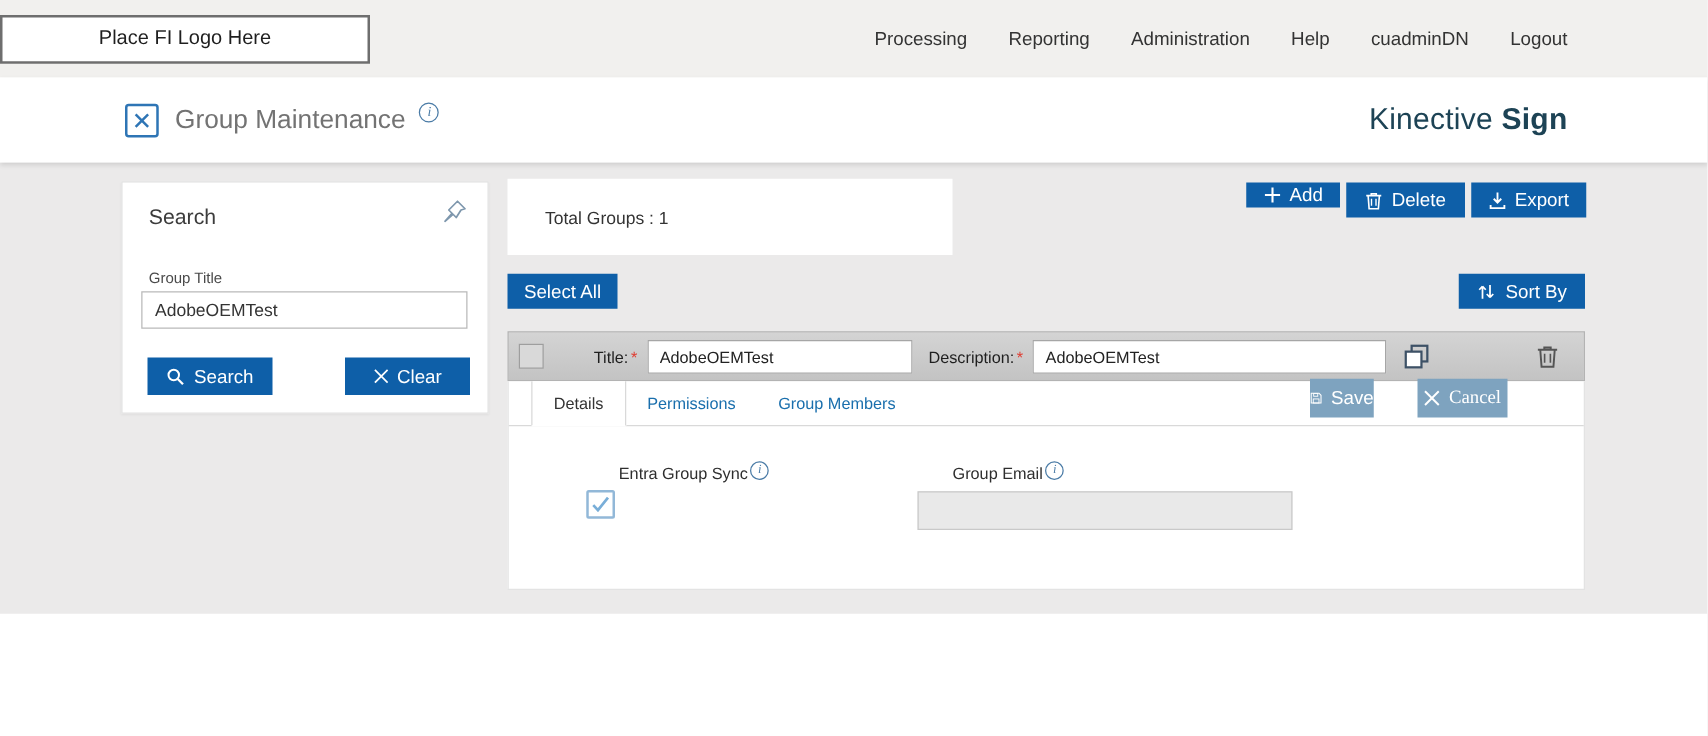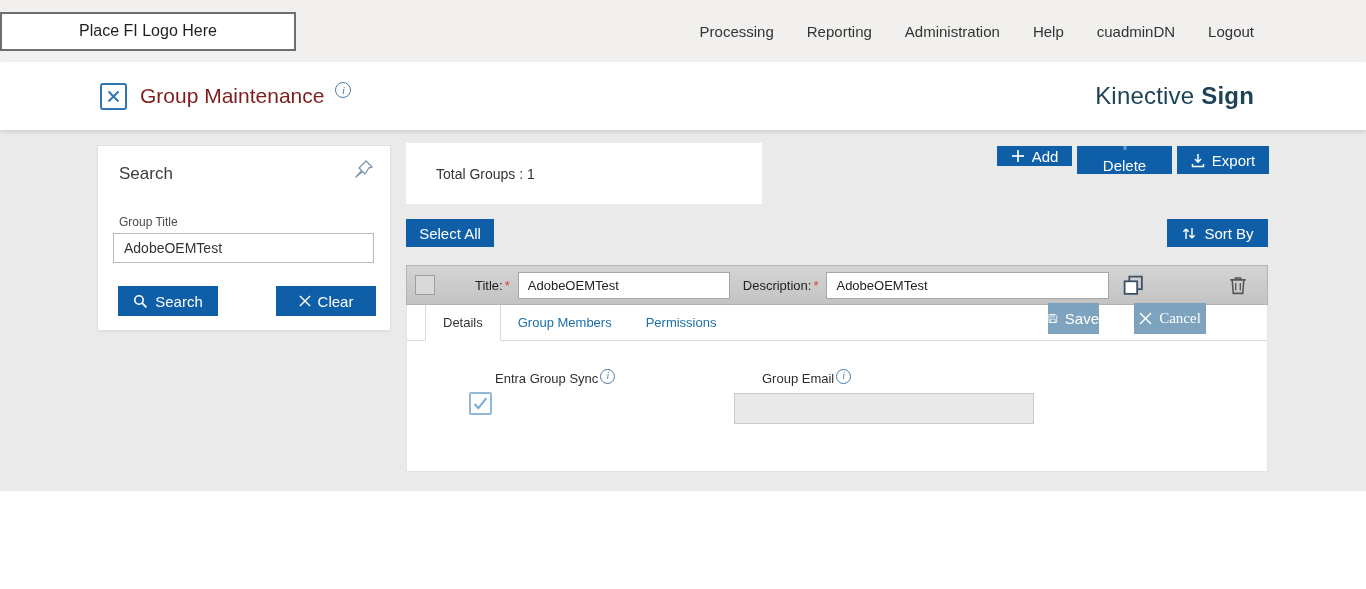--- a/index.html
+++ b/index.html
@@ -11,21 +11,21 @@
   .logo-box { width:296px; height:39px; border:2px solid #6e6e6e; background:#fff;
               display:flex; align-items:center; justify-content:center; font-size:16px; color:#1f1f1f; }
   .topnav { margin-left:auto; margin-right:112px; display:flex; gap:33px; font-size:15px; color:#333; }
   .topnav span { cursor:pointer; white-space:nowrap; }
 
   
   .header { height:68px; background:#fff; display:flex; align-items:center; position:relative; z-index:3;
             box-shadow:0 2px 4px rgba(0,0,0,0.12); }
   .app-icon { margin-left:100px; width:27px; height:27px; border:2px solid #2e75b5; border-radius:3px;
               display:flex; align-items:center; justify-content:center; background:#fff; }
-  .page-title { margin-left:13px; font-size:21px; color:#7f1d1d; }
+  .page-title { margin-left:13px; font-size:21px; color:#737373; }
   .info-icon { width:16px; height:16px; border:1px solid #4a7ba6; border-radius:50%; color:#4a7ba6;
                font-size:11px; font-style:italic; font-family:"Liberation Serif",serif; line-height:1;
                display:inline-flex; align-items:center; justify-content:center; background:#fff; }
   .header .info-icon { margin-left:11px; margin-top:-12px; }
   .brand { margin-left:auto; margin-right:112px; font-size:24px; color:#1d4355; letter-spacing:0.2px; }
   .brand b { font-weight:700; }
 
   
   .content { position:relative; height:459px; background:#fff;padding-left:32px; }
   .gray-band { position:absolute; left:0; top:0; width:100%; height:361px; background:#ebeaea; }
@@ -46,21 +46,21 @@
   .btn-search { position:absolute; left:20px; top:140px; width:100px; height:30px; }
   .btn-clear  { position:absolute; right:14px; top:140px; width:100px; height:30px; }
 
   
   .summary { position:absolute; left:406px; top:13px; width:356px; height:61px; background:#fff;
              display:flex; flex-direction:column; justify-content:center; gap:7px;
              padding-left:30px; font-size:14px; color:#333; }
 
   
   .btn-add    { position:absolute; left:997px;  top:16px; width:75px;  height:20px; }
-  .btn-delete { position:absolute; left:1077px; top:16px; width:95px;  height:28px;flex-direction:column; }
+  .btn-delete { position:absolute; left:1077px; top:16px; width:95px;  height:28px; }
   .btn-export { position:absolute; left:1177px; top:16px; width:92px;  height:28px; }
   .btn-select-all { position:absolute; left:406px;  top:89px; width:88px;  height:28px; }
   .btn-sort       { position:absolute; left:1167px; top:89px; width:101px; height:28px; }
 
   
   .group-bar { position:absolute; left:406px; top:135px; width:862px; height:40px;
                background:linear-gradient(#d4d4d4,#c3c3c3); border:1px solid #b3b3b3;
                display:flex; align-items:center; }
   .row-checkbox { width:20px; height:20px; background:#d9d9d9; border:1px solid #9e9e9e;
                   margin-left:8px; cursor:pointer; }
@@ -210,22 +210,22 @@
         <path d="M1 3.5h12M5 3.5V2h4v1.5M2.5 3.5l.8 10.5h7.4l.8-10.5" fill="none" stroke="#555" stroke-width="1.2"></path>
         <line x1="5.2" y1="6" x2="5.2" y2="11.5" stroke="#555" stroke-width="1"></line>
         <line x1="8.8" y1="6" x2="8.8" y2="11.5" stroke="#555" stroke-width="1"></line>
       </svg>
     </button>
   </div>
 
   <div class="panel">
     <div class="tabs">
       <div class="tab active">Details</div>
+      <div class="tab">Permissions</div>
       <div class="tab">Group Members</div>
-      <div class="tab">Permissions</div>
     </div>
 
     <div class="field-label entra-label">
       <span>Entra Group Sync</span>
       <span class="info-icon">i</span>
     </div>
     <div class="entra-check">
       <svg width="15" height="13" viewBox="0 0 14 12">
         <path d="M1.5 6.5l3.5 3.8L12.5 1" fill="none" stroke="#79aed8" stroke-width="2"></path>
       </svg>

